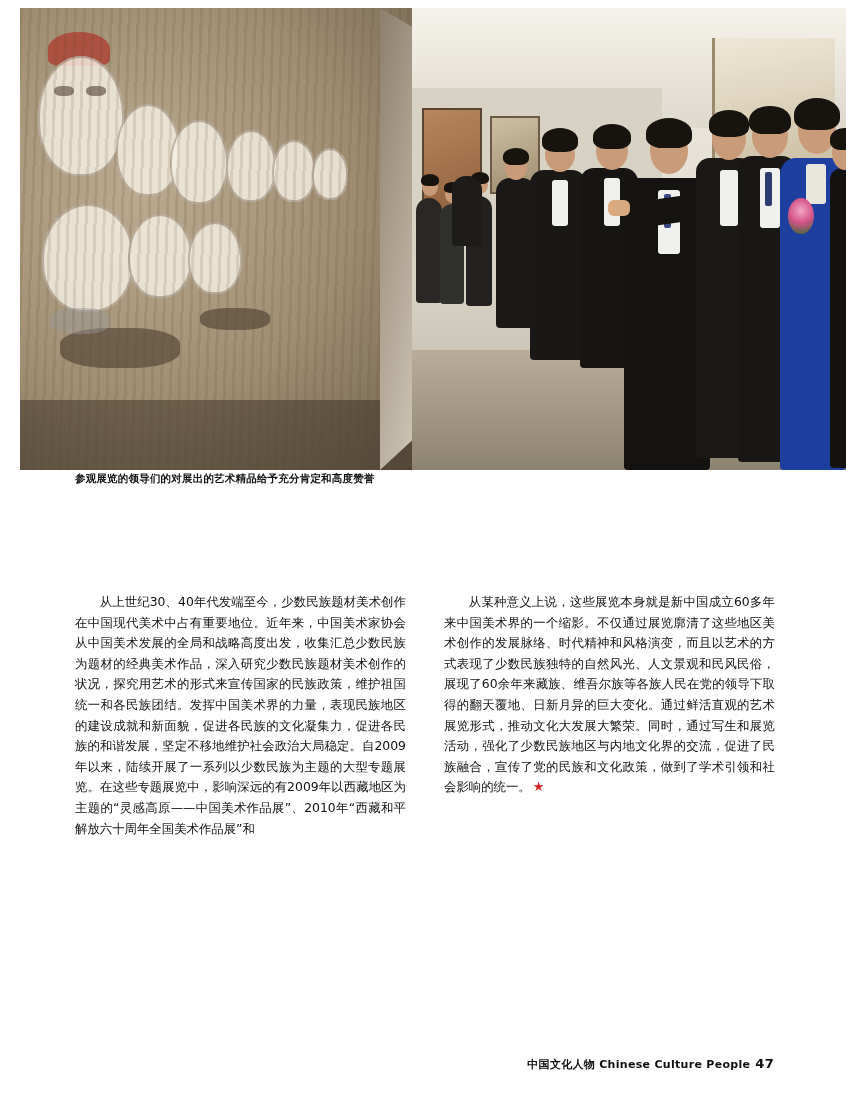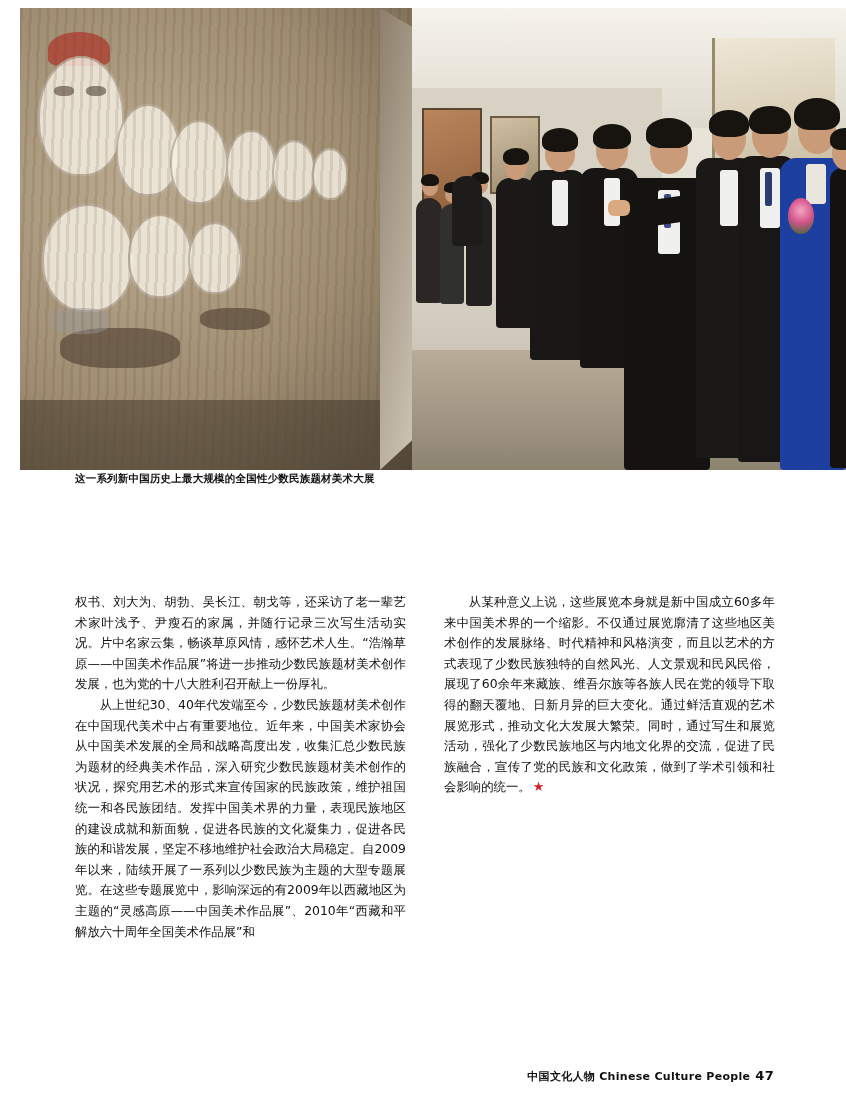--- a/index.html
+++ b/index.html
@@ -192,21 +192,21 @@
   .star {
     color: #d2232a;
     font-size: 13px;
     padding-left: 2px;
   }
 
   
   .footer {
     position: absolute;
     right: 72px;
-    bottom: 18px;
+    bottom: 30px;
     font-size: 11px;
     font-family: "DejaVu Sans", "Liberation Sans", sans-serif;
     color: #111;
     font-weight: bold;
     letter-spacing: .3px;
   }
   .footer .pageno {
     font-size: 13px;
     padding-left: 5px;
   }
@@ -297,25 +297,24 @@
     <div class="hair" style="left:382px; top:90px; width:46px; height:32px;"></div>
     <div class="shirt" style="left:394px; top:156px; width:20px; height:40px; background:#e9e6de;"></div>
     <div class="corsage" style="left:376px; top:190px;"></div>
 
     <div class="person" style="left:418px; top:160px; width:24px; height:300px; background:#141211;"></div>
     <div class="head" style="left:420px; top:128px; width:26px; height:34px;"></div>
     <div class="hair" style="left:418px; top:120px; width:30px; height:22px;"></div>
   </div>
 </div>
 
-<div class="caption">这一系列新中国历史上最大规模的全国性少数民族题材美术大展</div>
+<div class="caption">参观展览的领导们的对展出的艺术精品给予充分肯定和高度赞誉</div>
 
 <div class="columns">
   <div class="col">
-    <p>权书、刘大为、胡勃、吴长江、朝戈等，还采访了老一辈艺术家叶浅予、尹瘦石的家属，并随行记录三次写生活动实况。片中名家云集，畅谈草原风情，感怀艺术人生。“浩瀚草原——中国美术作品展”将进一步推动少数民族题材美术创作发展，也为党的十八大胜利召开献上一份厚礼。</p>
     <p class="indent">从上世纪30、40年代发端至今，少数民族题材美术创作在中国现代美术中占有重要地位。近年来，中国美术家协会从中国美术发展的全局和战略高度出发，收集汇总少数民族为题材的经典美术作品，深入研究少数民族题材美术创作的状况，探究用艺术的形式来宣传国家的民族政策，维护祖国统一和各民族团结。发挥中国美术界的力量，表现民族地区的建设成就和新面貌，促进各民族的文化凝集力，促进各民族的和谐发展，坚定不移地维护社会政治大局稳定。自2009年以来，陆续开展了一系列以少数民族为主题的大型专题展览。在这些专题展览中，影响深远的有2009年以西藏地区为主题的“灵感高原——中国美术作品展”、2010年“西藏和平解放六十周年全国美术作品展”和</p>
   </div>
   <div class="col">
     <p class="indent"><span>从某种意义上说，这些展览本身就是新中国成立60多年来中国美术界的一个缩影。不仅通过展览廓清了这些地区美术创作的发展脉络、时代精神和风格演变，而且以艺术的方式表现了少数民族独特的自然风光、人文景观和民风民俗，展现了60余年来藏族、维吾尔族等各族人民在党的领导下取得的翻天覆地、日新月异的巨大变化。通过鲜活直观的艺术展览形式，推动文化大发展大繁荣。同时，通过写生和展览活动，强化了少数民族地区与内地文化界的交流，促进了民族融合，宣传了党的民族和文化政策，做到了学术引领和社会影响的统一。</span><span class="star">★</span></p>
   </div>
 </div>
 
 <div class="footer">
   <span>中国文化人物 Chinese Culture People</span><span class="pageno">47</span>
 </div>

